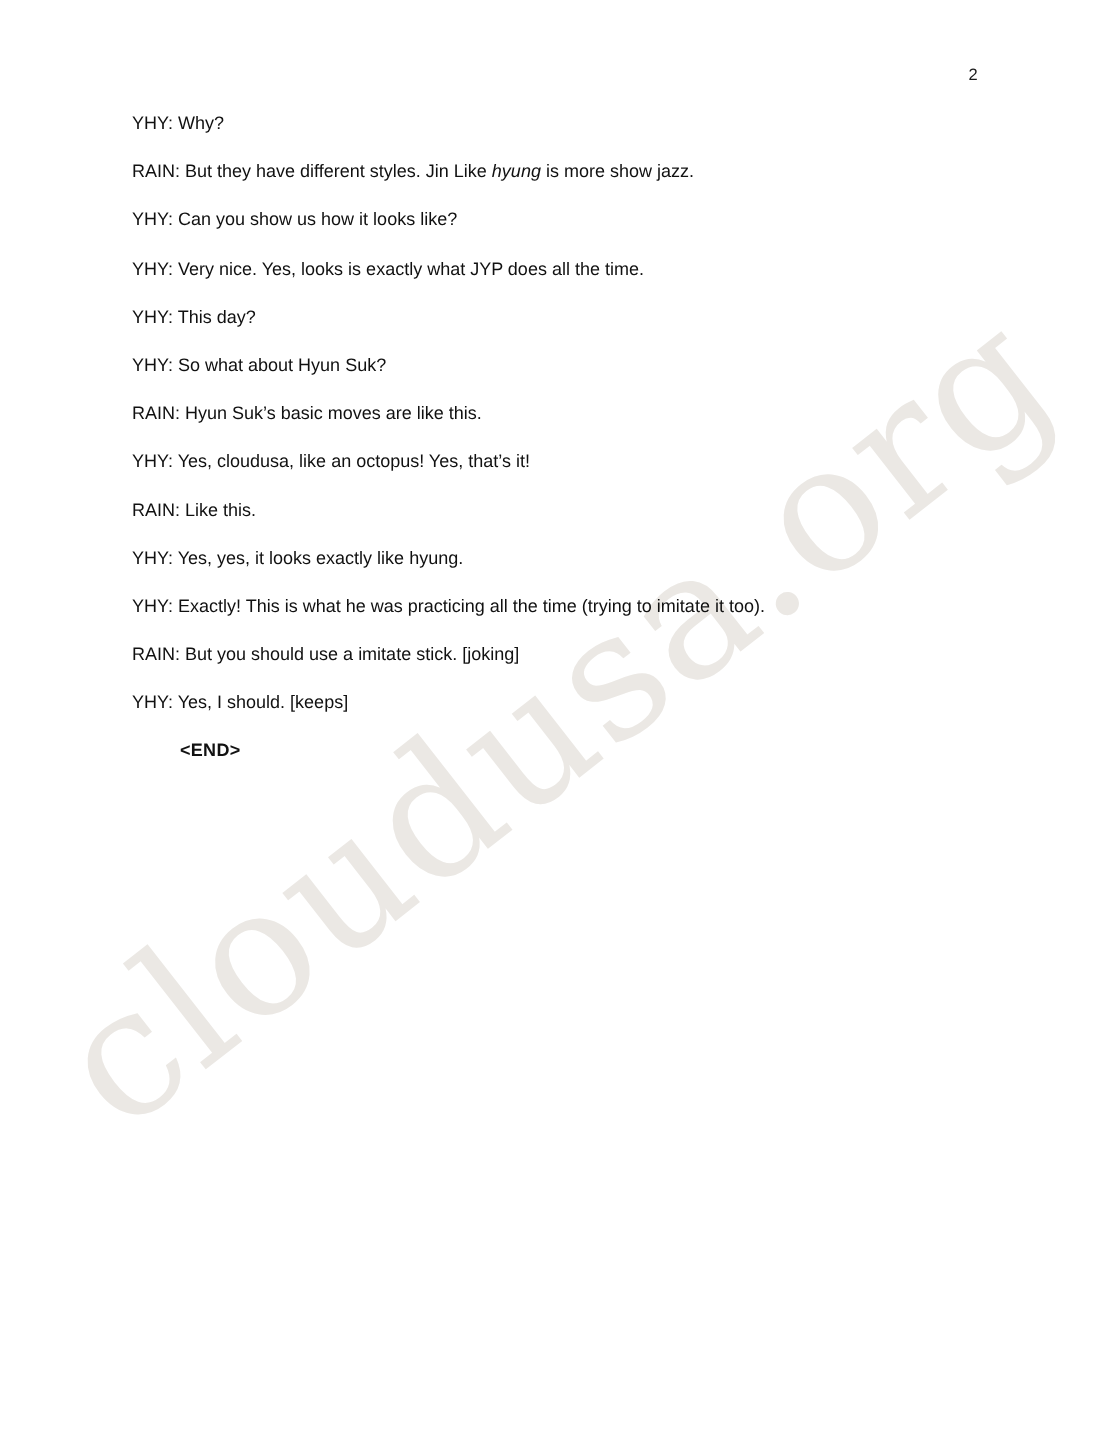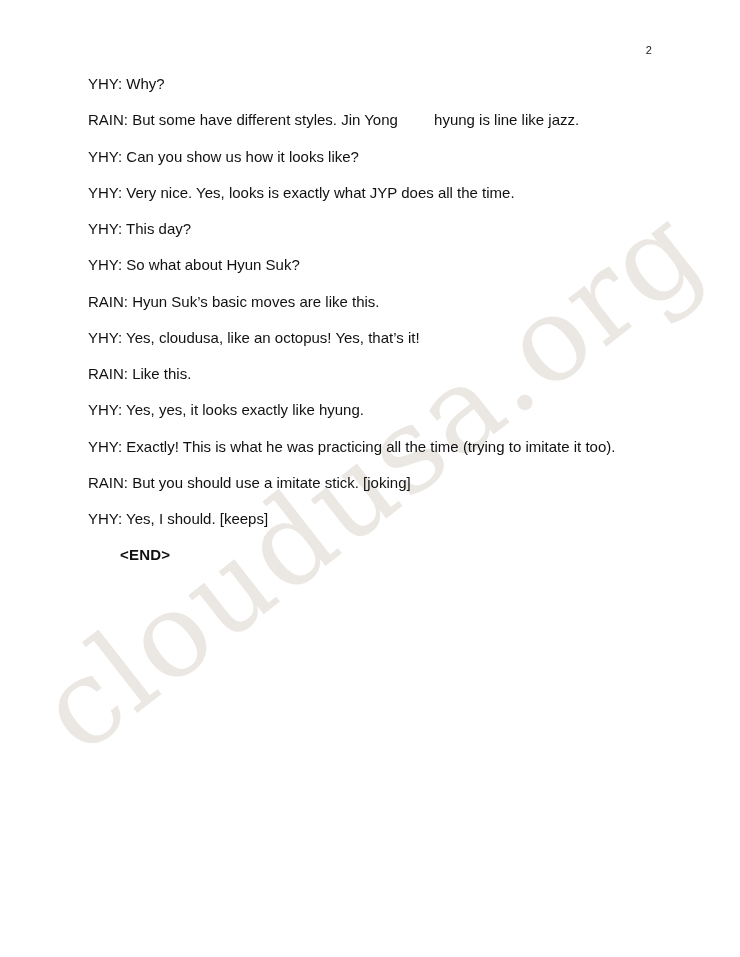--- a/index.html
+++ b/index.html
@@ -35,38 +35,38 @@
     color: #1a1a1a;
     letter-spacing: 0.2px;
   }
   .content {
     position: absolute;
     top: 74px;
     left: 88px;
     width: 560px;
   }
   .line {
-    font-size: 15px;
+    font-size: 12px;
     line-height: 1.35;
     color: #111111;
     margin: 0 0 16px 0;
     white-space: pre-wrap;
     position: relative;
     z-index: 2;
   }
   .line:last-child {
     margin-bottom: 0;
     margin-left: 32px;
   }
   .line.end-marker {
     font-weight: bold;
     letter-spacing: 0.2px;
   }
   .line .italic {
-    margin-left: 32px;
+    font-style: italic;
   }
   .watermark {
     position: absolute;
     left: 50%;
     top: 50%;
     transform: translate(-50%, -50%) rotate(-38deg);
     transform-origin: center center;
     font-family: "DejaVu Serif", serif;
     font-size: 118px;
     color: #ebe8e4;
@@ -92,21 +92,21 @@
 <div class="page">
 
   <div class="watermark-wrap">
     <div class="watermark">cloudusa.org</div>
   </div>
 
   <div class="page-number">2</div>
 
   <div class="content">
       <p class="line">YHY: Why?</p>
-      <p class="line"><span>RAIN: But some have different styles. Jin Yong </span><span class="italic">hyung</span><span> is line like jazz.</span></p>
+      <p class="line"><span>RAIN: But they have different styles. Jin Like </span><span class="italic">hyung</span><span> is more show jazz.</span></p>
       <p class="line">YHY: Can you show us how it looks like?</p>
       <p class="line">YHY: Very nice. Yes, looks is exactly what JYP does all the time.</p>
       <p class="line">YHY: This day?</p>
       <p class="line">YHY: So what about Hyun Suk?</p>
       <p class="line">RAIN: Hyun Suk’s basic moves are like this.</p>
       <p class="line">YHY: Yes, cloudusa, like an octopus! Yes, that’s it!</p>
       <p class="line">RAIN: Like this.</p>
       <p class="line">YHY: Yes, yes, it looks exactly like hyung.</p>
       <p class="line">YHY: Exactly! This is what he was practicing all the time (trying to imitate it too).</p>
       <p class="line">RAIN: But you should use a imitate stick. [joking]</p>

